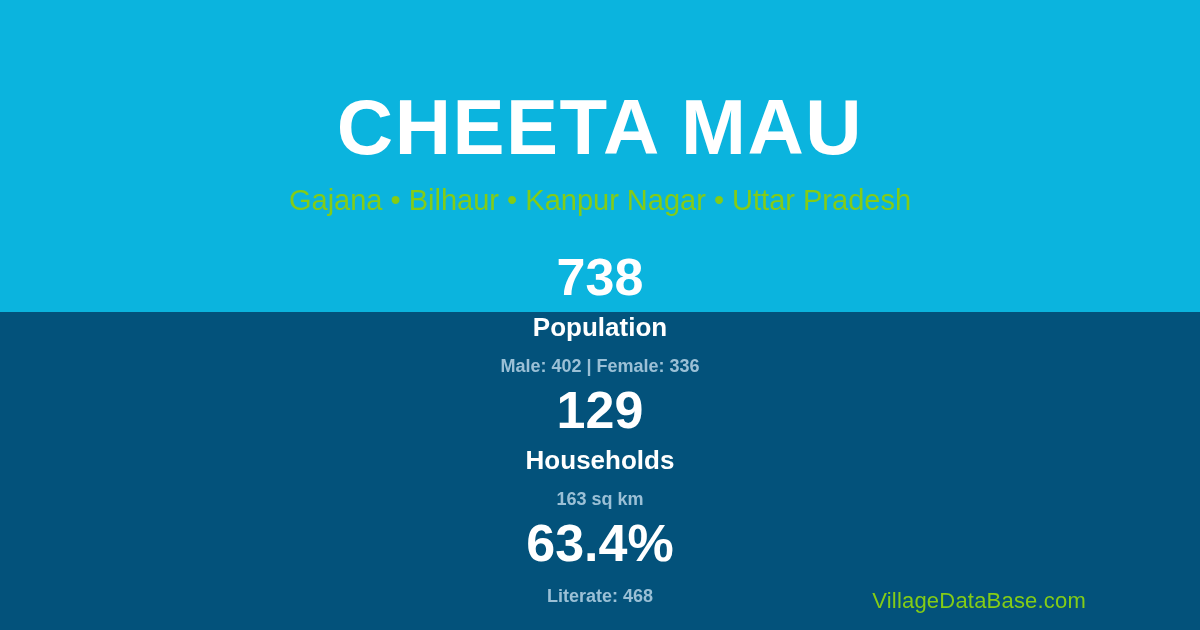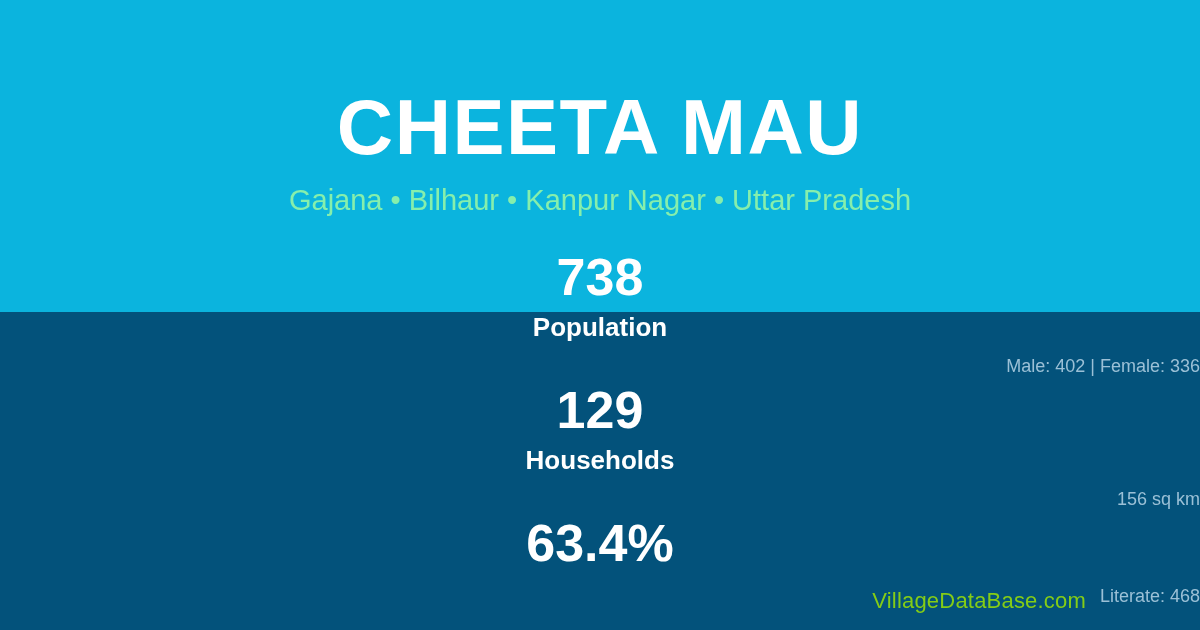--- a/index.html
+++ b/index.html
@@ -57,21 +57,21 @@
     letter-spacing: 1.5px;
     line-height: 94px;
     white-space: nowrap;
   }
   .subtitle {
     position: absolute;
     left: 0;
     top: 180px;
     width: 1200px;
     text-align: center;
-    color: #86efac;
+    color: #84cc16;
     font-size: 29px;
     font-weight: normal;
     line-height: 40px;
     white-space: nowrap;
   }
   .stats-row {
     position: absolute;
     left: 0;
     top: 246px;
     width: 1200px;
@@ -94,25 +94,24 @@
     color: #ffffff;
     font-size: 26px;
     font-weight: bold;
     line-height: 34px;
     margin-top: 2px;
     white-space: nowrap;
   }
   .stat-sub {
     color: #9bc0d6;
     font-size: 18px;
-    font-weight: normal;
+    font-weight: bold;
     line-height: 26px;
     margin-top: 9px;
     white-space: nowrap;
-    text-align: right;
   }
   .info-line {
     position: absolute;
     left: 0;
     top: 485px;
     width: 1200px;
     text-align: center;
     color: #ffffff;
     font-size: 23px;
     font-weight: normal;
@@ -149,21 +148,21 @@
 
       <div class="stat-col">
         <div class="stat-value">738</div>
         <div class="stat-label">Population</div>
         <div class="stat-sub">Male: 402 | Female: 336</div>
       </div>
 
       <div class="stat-col">
         <div class="stat-value">129</div>
         <div class="stat-label">Households</div>
-        <div class="stat-sub">156 sq km</div>
+        <div class="stat-sub">163 sq km</div>
       </div>
 
       <div class="stat-col">
         <div class="stat-value">63.4%</div>
         <div class="stat-sub">Literate: 468</div>
       </div>
 
     </div>
 
 

